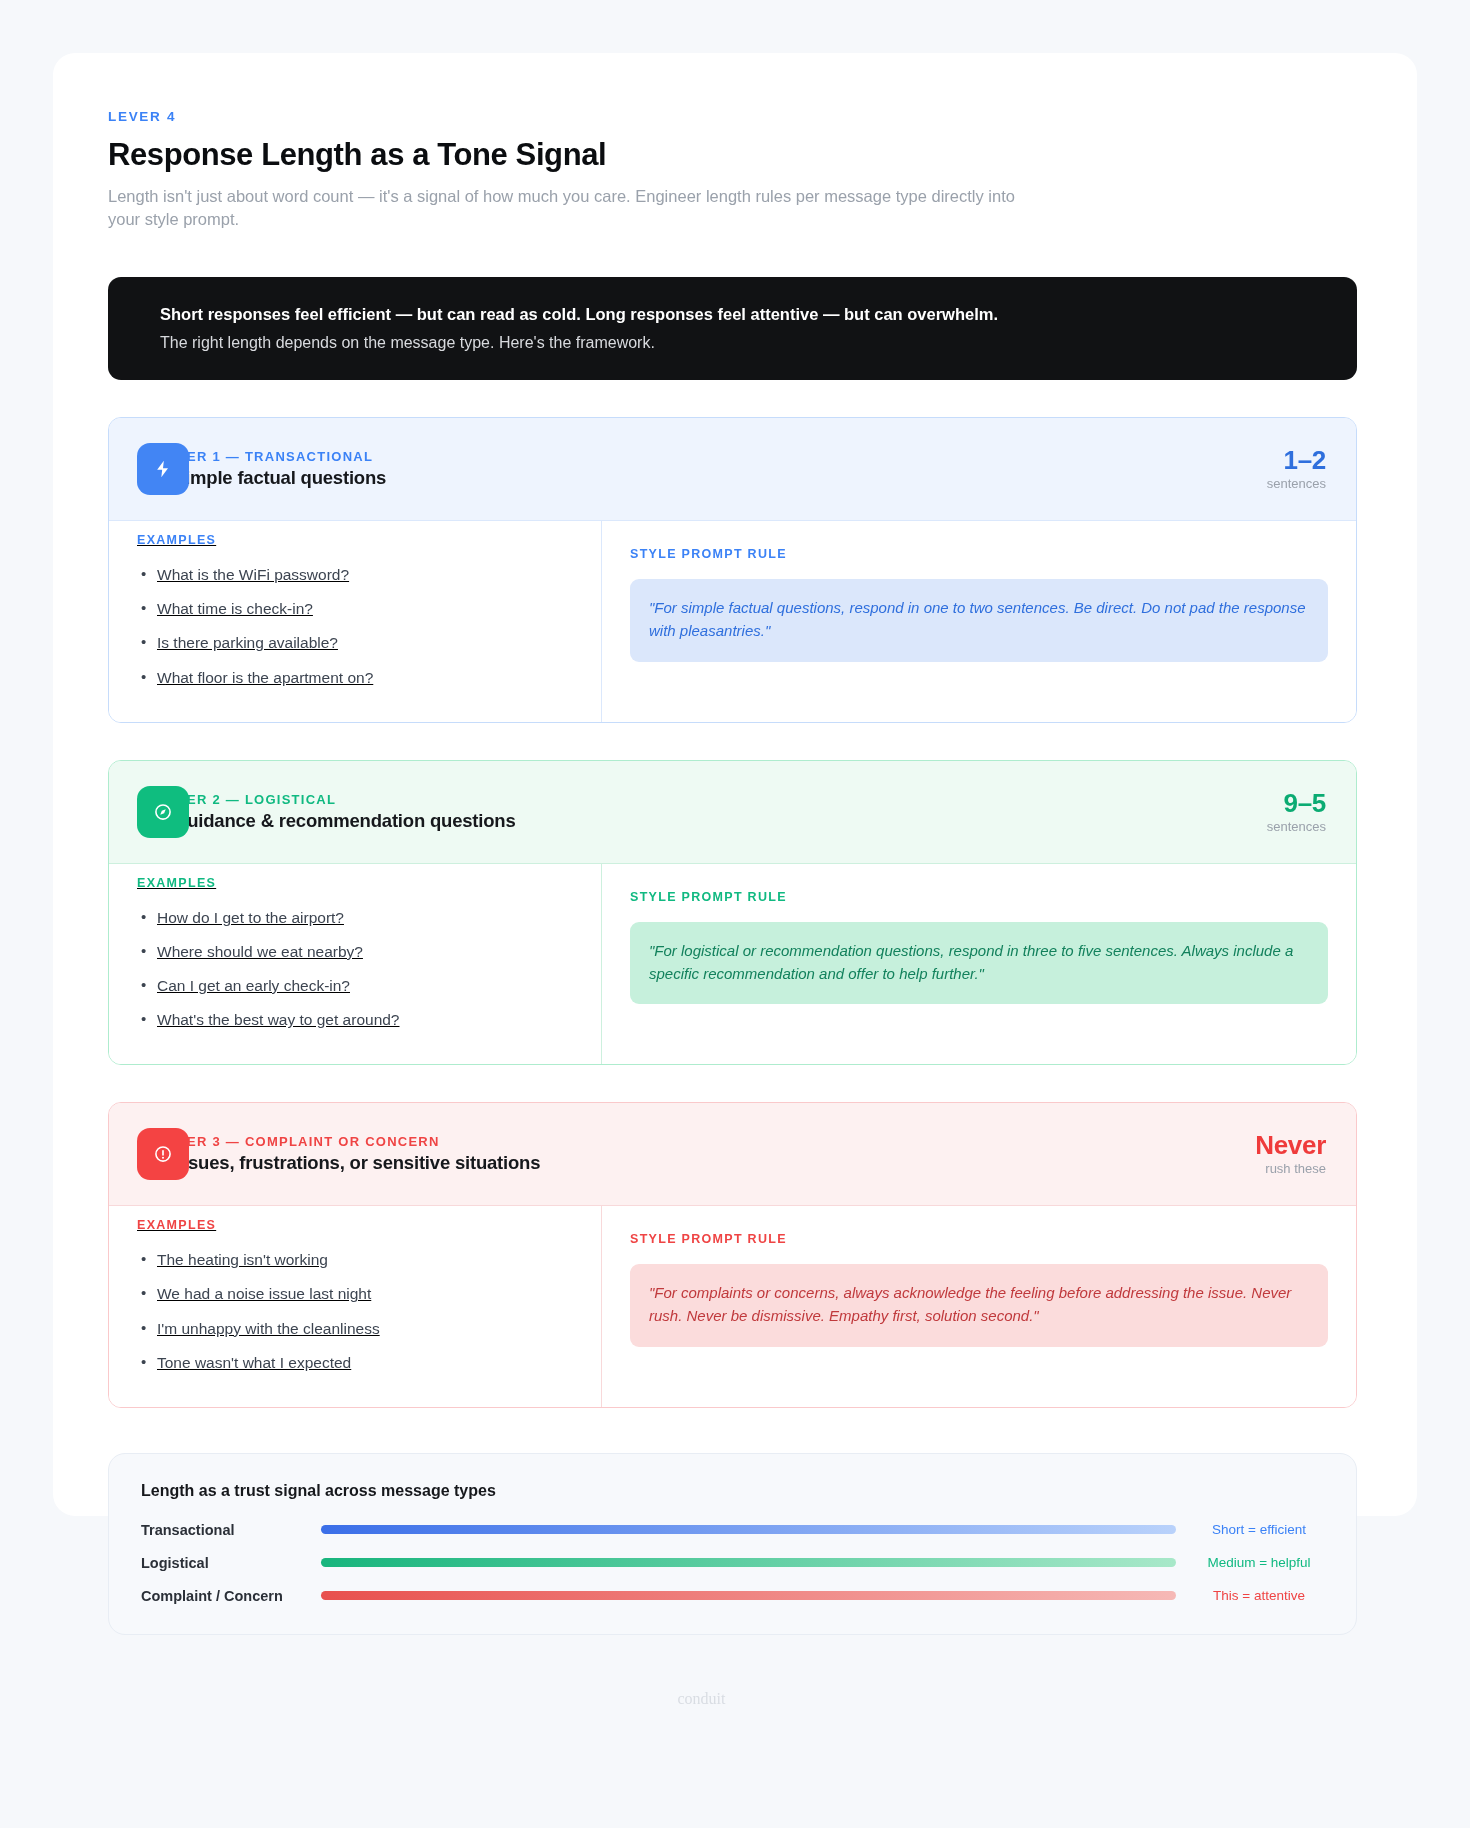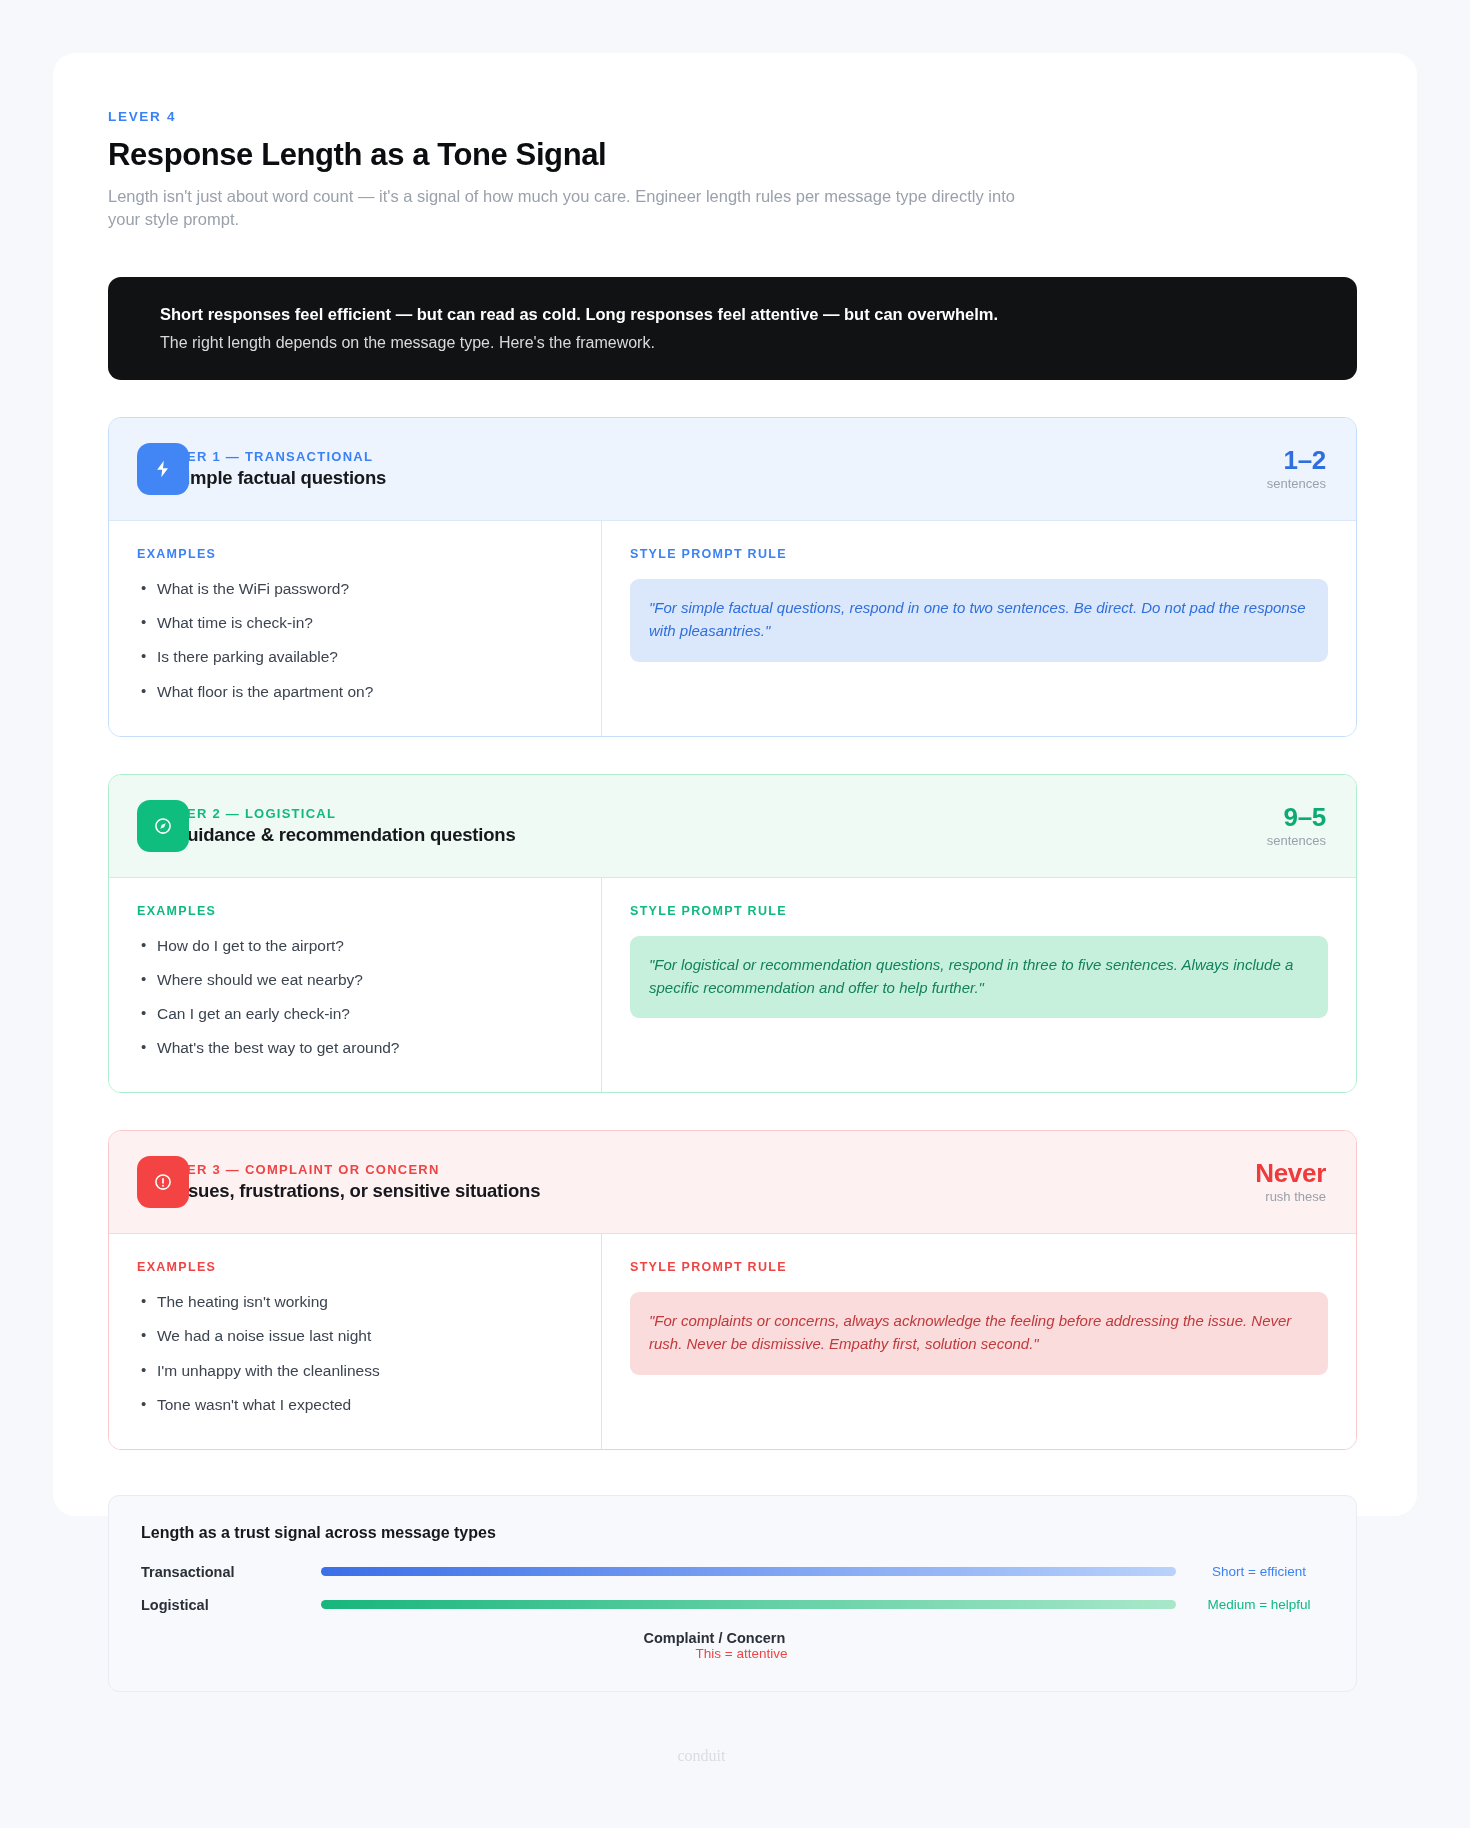--- a/index.html
+++ b/index.html
@@ -95,21 +95,21 @@
     font-size: 26px; font-weight: bold; letter-spacing: -0.3px;
     line-height: 1.05;
   }
   .tier.blue  .count { color: #2f6fdd; }
   .tier.green .count { color: #0bab72; }
   .tier.red   .count { color: #ef3b3b; }
   .count-sub { font-size: 13px; color: #9aa1ab; margin-top: 2px; }
 
   
   .tier-body { display: flex; background: #ffffff; }
-  .col-left  { width: 492px; padding: 26px 30px 34px 28px; }
+  .col-left  { width: 492px; padding: 12px 30px 34px 28px; text-decoration: underline; }
   .col-right { flex: 1; padding: 26px 28px 34px 28px; border-left: 1px solid; }
   .tier.blue  .col-right { border-left-color: #dbe8fc; }
   .tier.green .col-right { border-left-color: #cdf0de; }
   .tier.red   .col-right { border-left-color: #f8d9da; }
 
   .col-head {
     font-size: 12.5px; font-weight: bold; letter-spacing: 1.3px;
     text-transform: uppercase; margin-bottom: 18px;
   }
   .tier.blue  .col-head { color: #3b82f6; }
@@ -133,29 +133,29 @@
   }
   .tier.blue  .quote { background: #dbe7fb; color: #2f6fdd; }
   .tier.green .quote { background: #c6f0dc; color: #12815c; }
   .tier.red   .quote { background: #fbdcdc; color: #c0393c; }
 
   
   .summary {
     margin-top: 45px;
     background: #f7f9fc;
     border: 1px solid #e8edf4;
-    border-radius: 11px;
+    border-radius: 17px;
     padding: 28px 30px 30px 32px;
   }
   .summary-title {
     font-size: 16px; font-weight: bold; color: #16181c;
     margin-bottom: 22px;
   }
   .bar-row { display: flex; align-items: center; margin-bottom: 17px; }
-  .bar-row:last-child { margin-bottom: 0; flex-direction: column; }
+  .bar-row:last-child { margin-bottom: 0; }
   .bar-label {
     width: 180px; flex: none;
     font-size: 14.5px; font-weight: bold; color: #2b3038;
   }
   .bar-track { flex: 1; height: 9px; border-radius: 5px; }
   .bar-note {
     width: 150px; flex: none; text-align: center;
     font-size: 13.5px; padding-left: 16px;
   }
 

